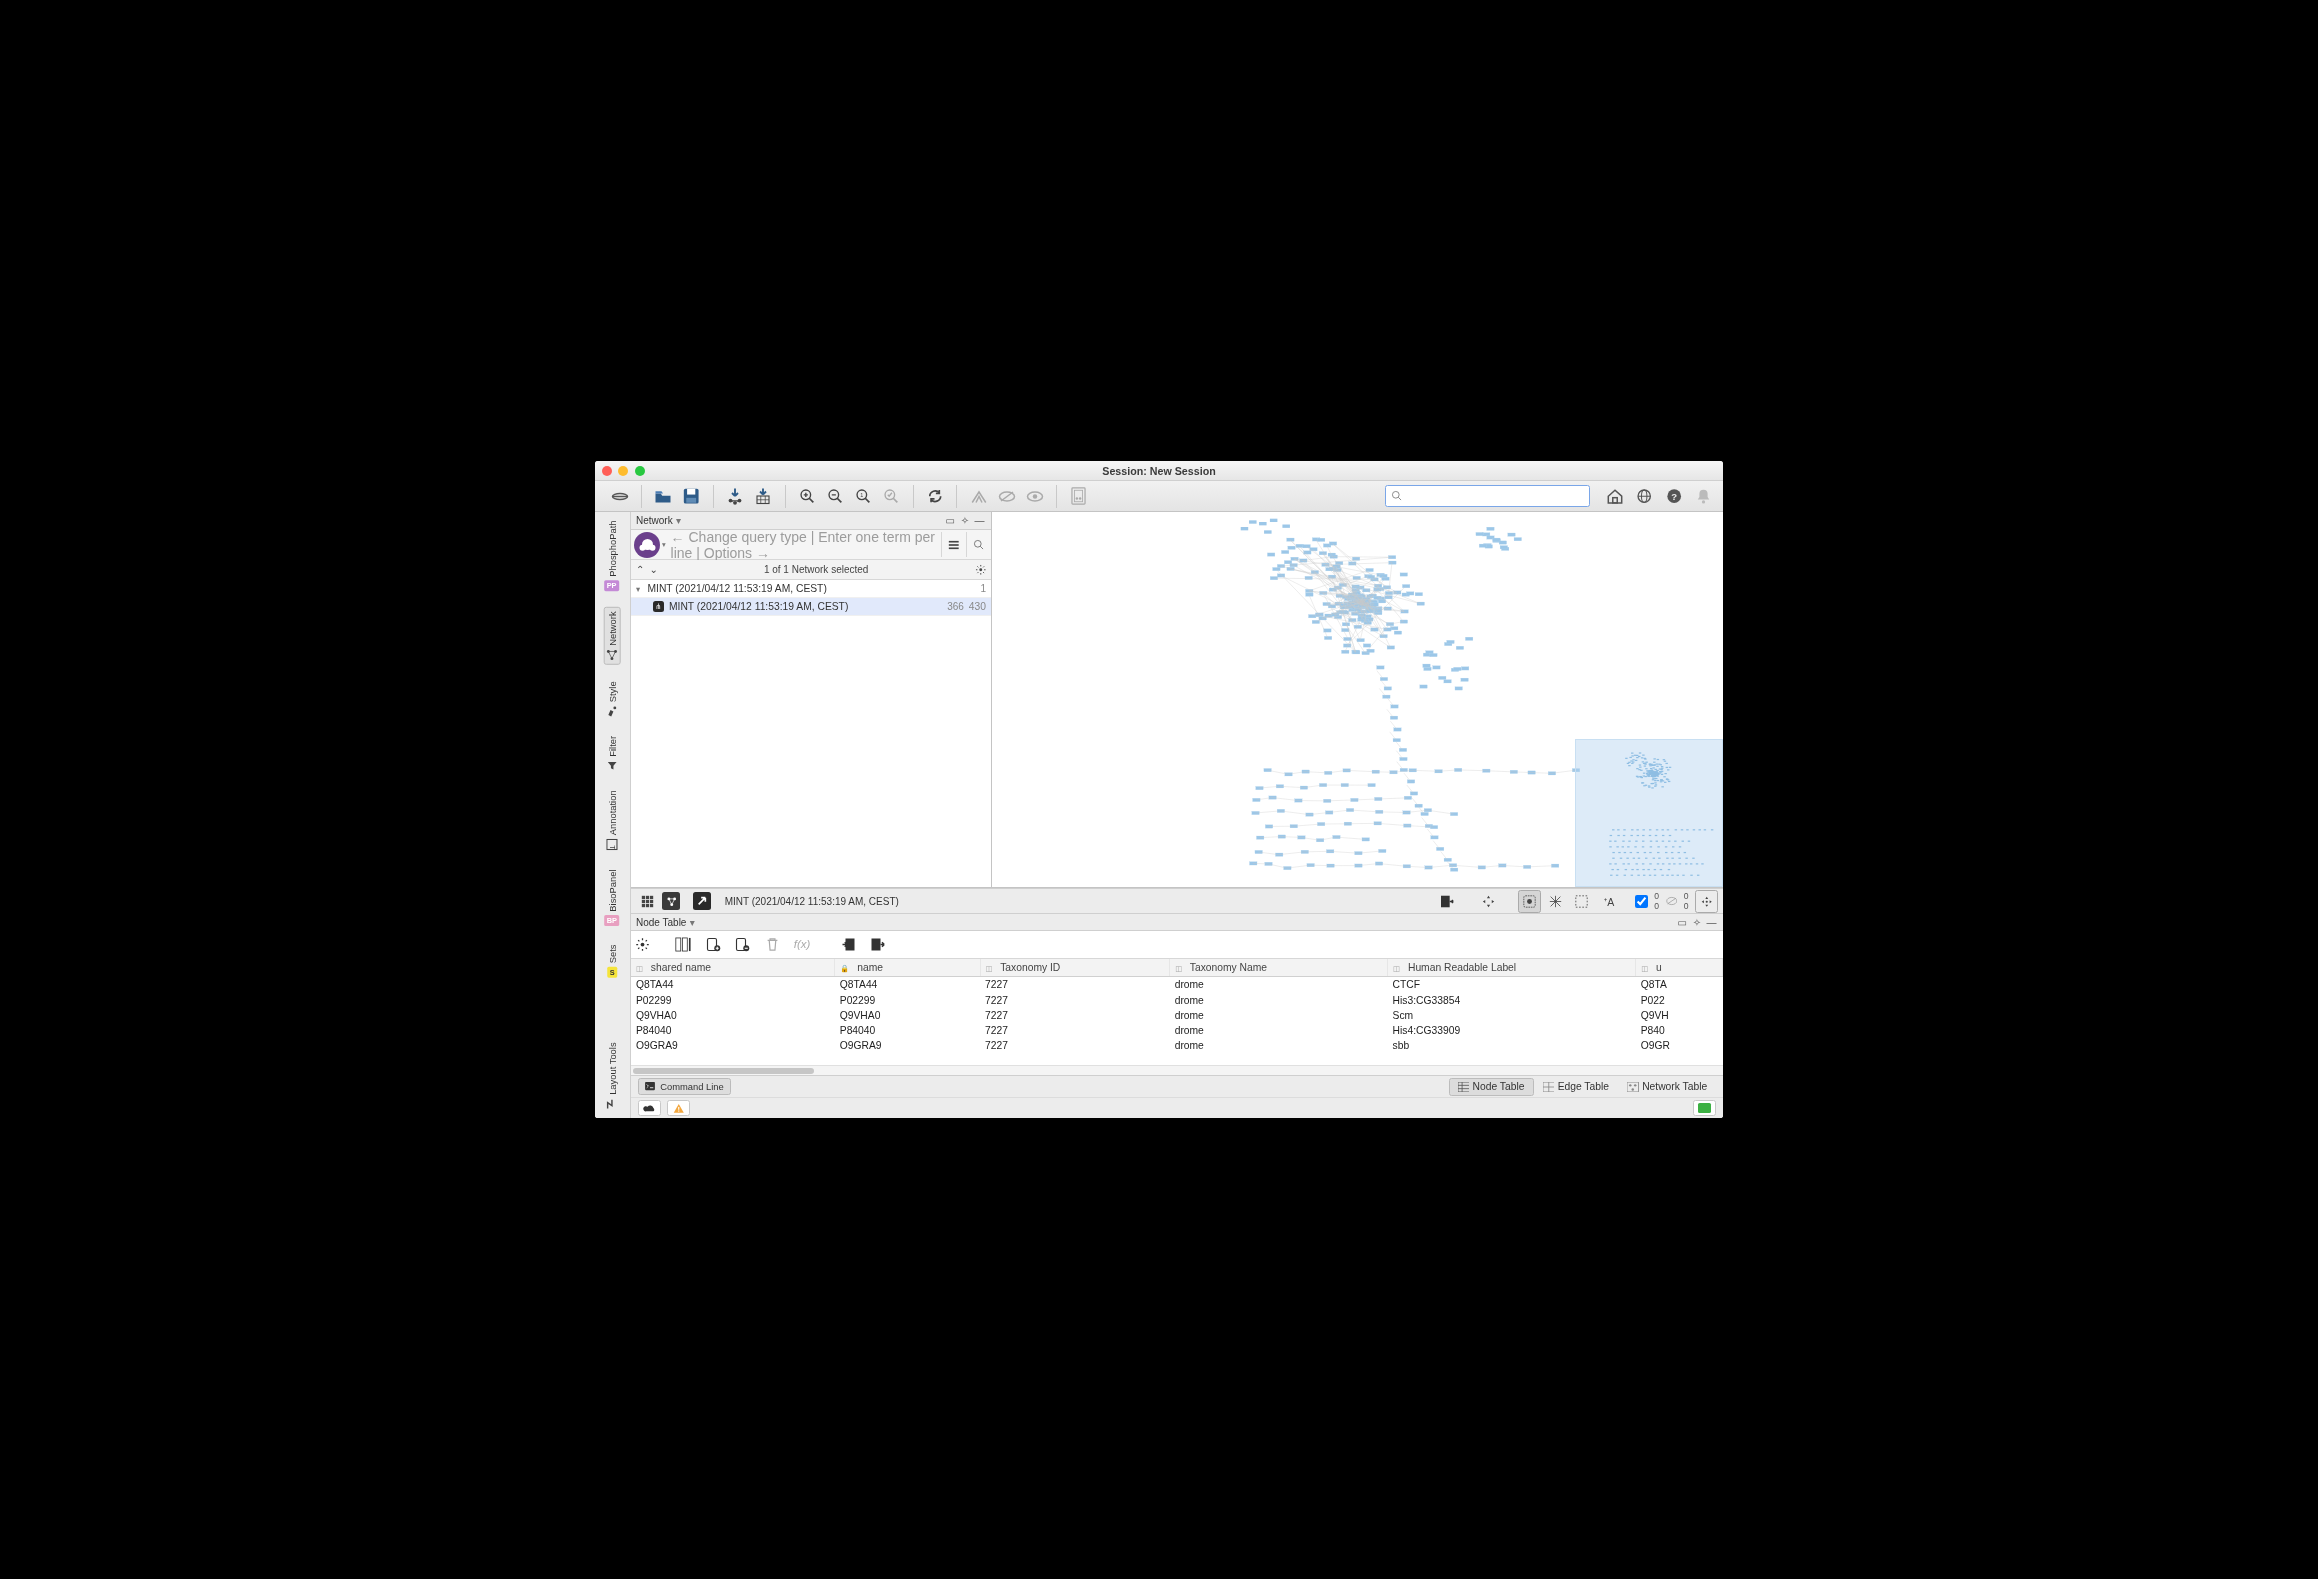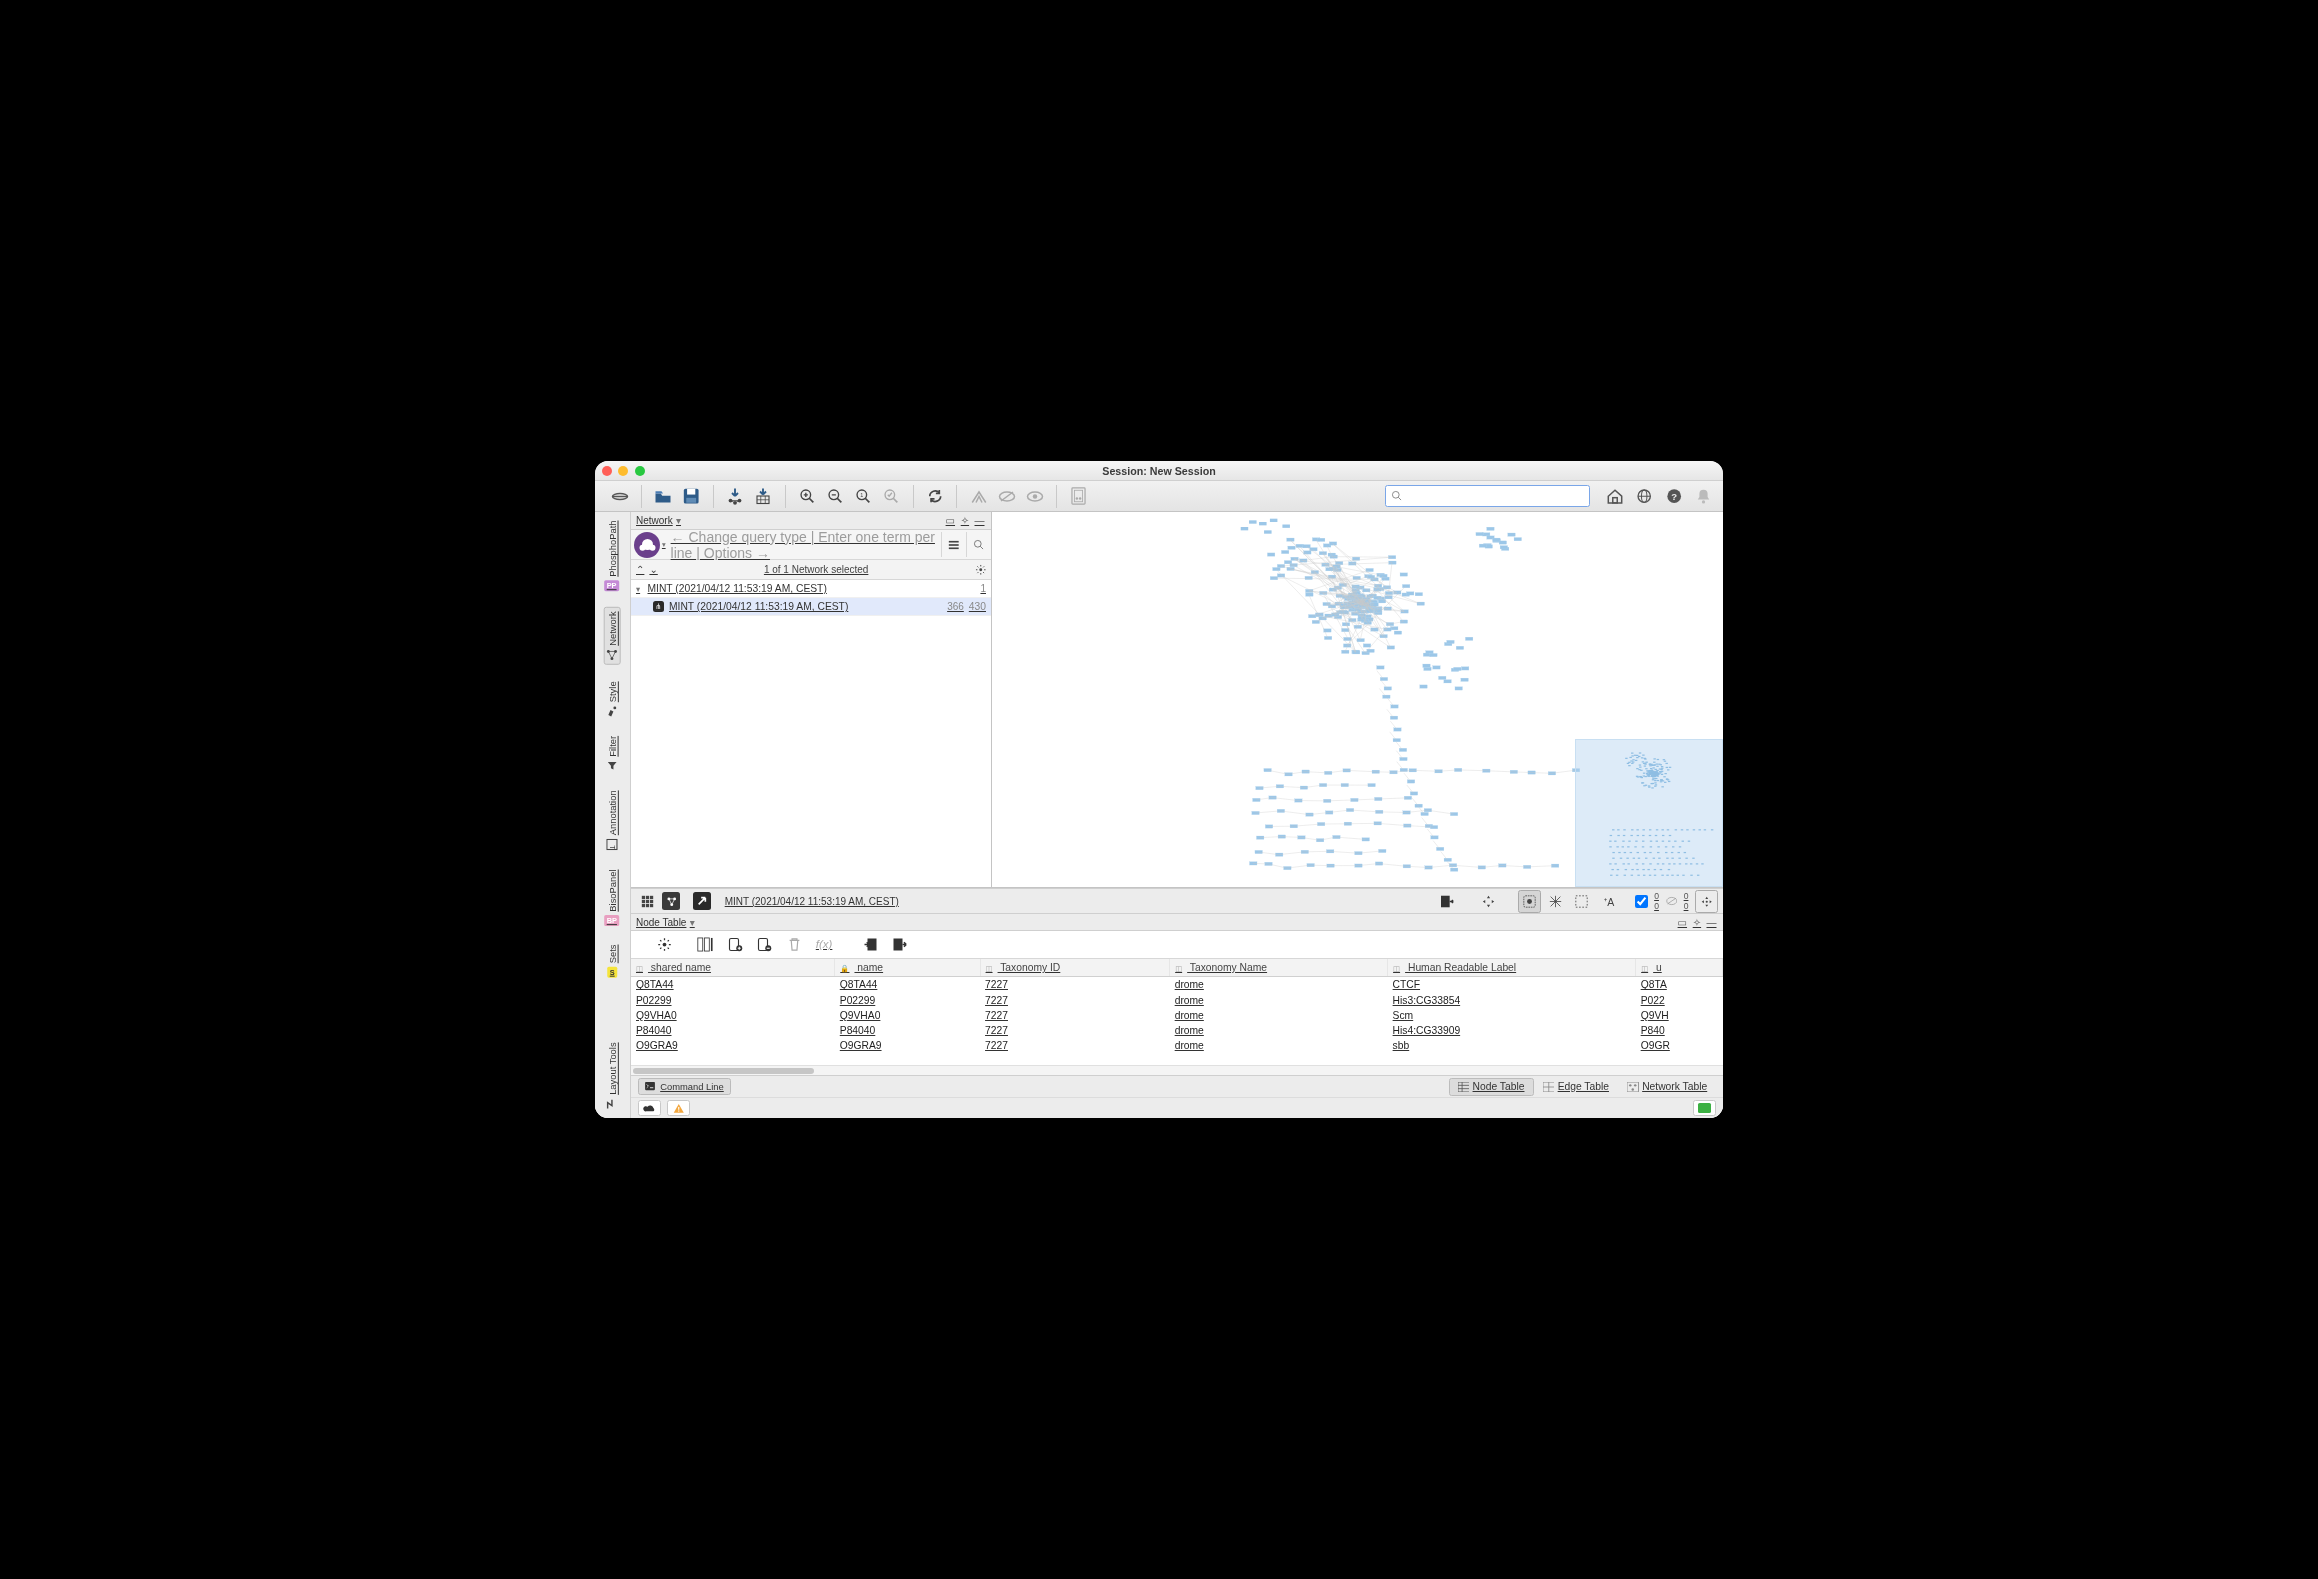--- a/index.html
+++ b/index.html
@@ -11,26 +11,25 @@
     display: flex;
     align-items: center;
     justify-content: center;
     min-height: 100vh;
     padding: 16.4px;
   }
   .window {
     width: 1128px;
     height: 657px;
     background: #ececec;
-    border-radius: 13px;
+    border-radius: 3px;
     box-shadow: 0 15px 41px rgba(0,0,0,0.6);
     overflow: hidden;
     display: flex;
     flex-direction: column;
-    text-decoration: underline;
   }
   .titlebar {
     height: 20px;
     background: linear-gradient(#f6f6f6,#e6e6e6);
     border-bottom: 0.8px solid #cfcfcf;
     display: flex;
     align-items: center;
     padding: 0 6.6px;
     position: relative;
   }
@@ -166,21 +165,21 @@
   }
   .view-tb .spacer { flex:1; }
   .darkbtn { width:18px; height:18px; background:#3a3a3a; color:#fff; border-radius:2.5px; display:flex; align-items:center; justify-content:center; }
   .numcol { display:flex; flex-direction:column; align-items:flex-end; font-size:8.6px; color:#555; line-height:1; gap:1.6px; padding:0 3.3px; }
 
   
   .table-panel {
     height:161px; background:#fff; display:flex; flex-direction:column;
   }
   .table-tb {
-    height:28px; border-bottom:0.8px solid #d7d7d7; display:flex; align-items:center; gap:6.6px; padding:0 22px;
+    height:28px; border-bottom:0.8px solid #d7d7d7; display:flex; align-items:center; gap:6.6px; padding:0 0;
   }
   .table-scroll { flex:1; overflow:auto; }
   table.data {
     border-collapse:collapse; width:100%; font-size:10.3px;
   }
   table.data th {
     background:#f3f3f3; text-align:left; padding:3.3px 5px; font-weight:500;
     border-bottom:0.8px solid #d0d0d0; color:#444; white-space:nowrap;
     border-right:0.8px solid #e6e6e6;
   }

